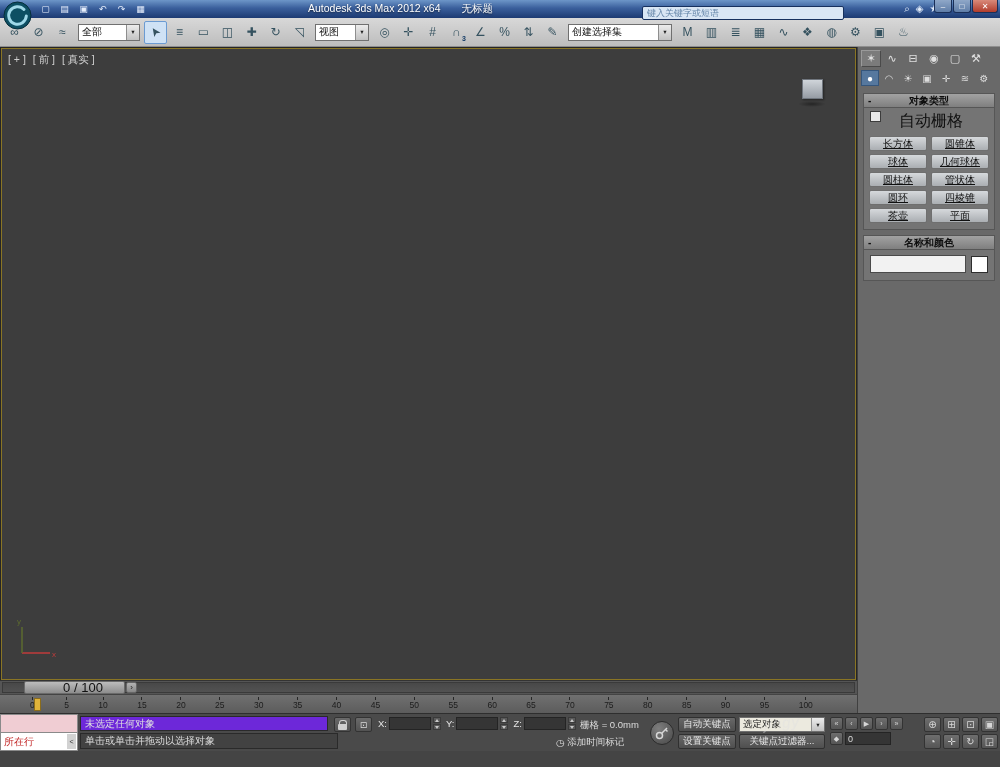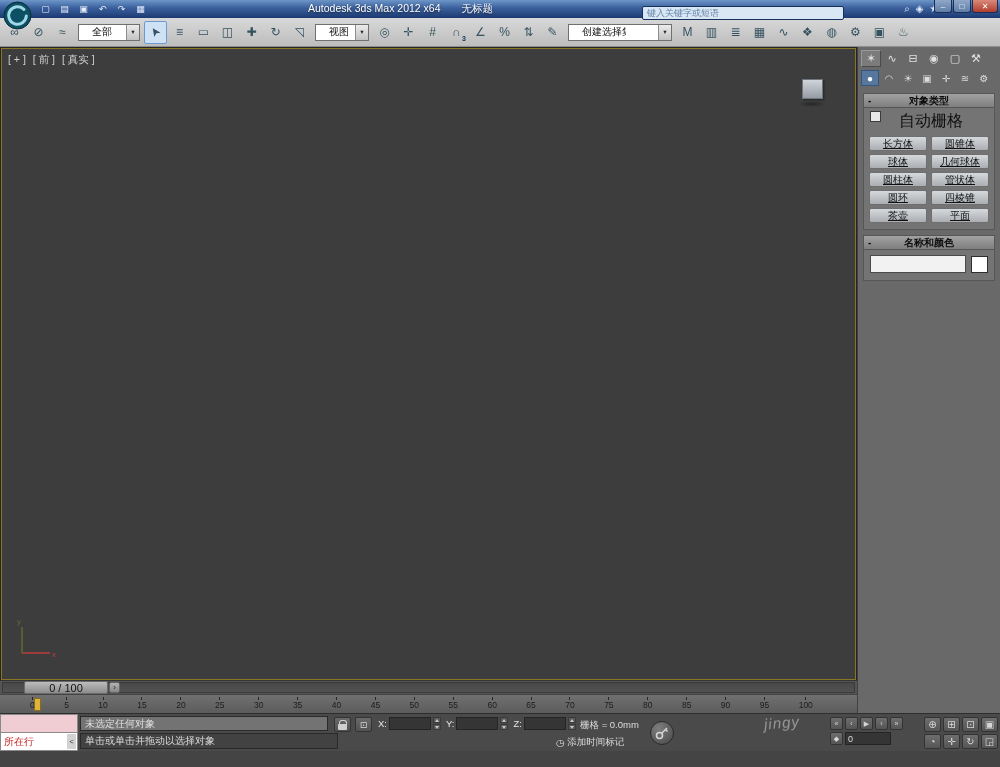--- a/index.html
+++ b/index.html
@@ -40,21 +40,21 @@
            display:flex;align-items:center;padding:0 3px;gap:1px;box-sizing:border-box;}
   .tb-btn{width:23px;height:23px;background:transparent;border:1px solid transparent;border-radius:2px;
           color:#35525f;font-size:12px;display:flex;align-items:center;justify-content:center;
           padding:0;position:relative;flex:none;}
   .tb-btn.active{background:#cfe2f5;border-color:#6b9bd2;}
   .tb-glyph{line-height:1;}
   [data-name="select-object-icon"]{transform:rotate(-125deg);display:inline-block;}
   .tb-badge{position:absolute;right:1px;bottom:1px;font-size:7px;font-weight:bold;color:#123a66;}
   .combo{display:inline-flex;align-items:center;height:17px;background:#fff;border:1px solid #707070;
          margin:0 3px;font-size:10px;color:#111;box-sizing:border-box;flex:none;}
-  .combo-text{flex:1;padding:0 13px;white-space:nowrap;overflow:hidden;}
+  .combo-text{flex:1;padding:0 3px;white-space:nowrap;overflow:hidden;}
   .combo-arrow{width:12px;align-self:stretch;background:linear-gradient(#ececec,#c2c2c2);
                border-left:1px solid #8e8e8e;font-size:5.5px;display:flex;align-items:center;
                justify-content:center;color:#222;}
 
   
   .middle{display:flex;height:666px;}
   .leftcol{width:857px;display:flex;flex-direction:column;background:#252525;}
   .viewport{flex:1;background:#3d3d3d;border:1px solid #8a7524;position:relative;margin:1px 1px 0 1px;}
   .vp-label{position:absolute;left:6px;top:4px;display:flex;gap:7px;color:#d0d0d0;font-size:10.5px;}
   .vp-label span{white-space:nowrap;}
@@ -64,21 +64,21 @@
   .vc-shadow{width:28px;height:6px;margin:2px auto 0;background:radial-gradient(ellipse,rgba(0,0,0,.4),transparent 70%);}
   .tripod{position:absolute;left:14px;bottom:20px;}
 
   
   .timeslider{height:14px;background:#555;border-top:1px solid #333;position:relative;
               display:flex;align-items:center;box-sizing:border-box;}
   .ts-track{position:absolute;left:2px;right:2px;top:1px;bottom:1px;
             background:linear-gradient(#484848,#525252);border:1px solid #3a3a3a;}
   .ts-handle{position:relative;margin-left:24px;width:82px;height:11px;z-index:2;
              background:linear-gradient(#bcbcbc,#8d8d8d);border:1px solid #6a6a6a;border-radius:2px;
-             font-size:11px;color:#111;display:flex;align-items:center;justify-content:center;}
+             font-size:13px;color:#111;display:flex;align-items:center;justify-content:center;padding-left:17px;}
   .ts-next{position:relative;z-index:2;width:11px;height:11px;margin-left:1px;padding:0;
            background:linear-gradient(#b2b2b2,#888);border:1px solid #666;border-radius:2px;
            font-size:8px;line-height:1;color:#222;display:flex;align-items:center;justify-content:center;}
 
   
   .ruler{height:19px;background:linear-gradient(#707070,#5c5c5c);border-top:1px solid #444;
          position:relative;box-sizing:border-box;}
   .marker{position:absolute;left:34px;top:3px;width:5px;height:11px;background:#e0b33a;
           border:1px solid #8a6c1c;z-index:2;}
   .ticks{position:absolute;left:30px;right:44px;top:2px;display:flex;justify-content:space-between;}
@@ -118,21 +118,21 @@
   
   .statusbar{height:38px;background:#4a4a4a;border-top:1px solid #2e2e2e;position:relative;
              color:#dcdcdc;font-size:10px;box-sizing:border-box;}
   .mini{position:absolute;left:0;top:0;bottom:0;width:78px;display:flex;flex-direction:column;}
   .mini-pink{flex:1;background:#f0cdd3;border:1px solid #8a8a8a;box-sizing:border-box;}
   .mini-white{flex:1;background:#fff;border:1px solid #8a8a8a;border-top:none;box-sizing:border-box;
               display:flex;align-items:center;padding:0 3px;position:relative;}
   .mini-red{color:#c22525;font-size:10px;}
   .mini-scroll{position:absolute;right:1px;top:1px;bottom:1px;width:9px;background:#d2d2d2;
                font-size:7px;color:#333;display:flex;align-items:center;justify-content:center;}
-  .statusline{position:absolute;left:80px;top:2px;width:248px;height:15px;background:#737373;
+  .statusline{position:absolute;left:80px;top:2px;width:248px;height:15px;background:#6d28d9;
               border:1px solid #2a2a2a;display:flex;align-items:center;padding:5px 4px;color:#e0e0e0;box-sizing:border-box;}
   .promptline{position:absolute;left:80px;top:19px;width:258px;height:16px;background:#424242;
               border:1px solid #2a2a2a;display:flex;align-items:center;padding:0 4px;color:#dcdcdc;box-sizing:border-box;}
   .sb-btn{position:absolute;width:17px;height:15px;background:linear-gradient(#6a6a6a,#525252);
           border:1px solid #333;border-radius:2px;color:#d8d8d8;font-size:9px;padding:0;
           display:flex;align-items:center;justify-content:center;}
   .lockbtn{left:334px;top:3px;}
   .lock-shackle{position:absolute;top:2px;width:6px;height:4px;border:1px solid #cfcfcf;border-bottom:none;
                 border-radius:3px 3px 0 0;}
   .lock-body{position:absolute;top:6px;width:9px;height:6px;background:#cfcfcf;border-radius:1px;}
@@ -574,20 +574,29 @@
       <span data-name="clock-icon">◷</span>
       <span data-name="add-time-tag-label">添加时间标记</span>
     </div>
     <button class="setkeys" data-name="set-keys-button">
       <svg width="14" height="14" data-name="key-icon">
         <circle cx="4.5" cy="9.5" r="3" fill="none" stroke="#d8d8d8" stroke-width="1.5"></circle>
         <line x1="7" y1="7" x2="12" y2="2" stroke="#d8d8d8" stroke-width="1.5"></line>
         <line x1="10.5" y1="3.5" x2="12.5" y2="5.5" stroke="#d8d8d8" stroke-width="1.5"></line>
       </svg>
     </button>
+    <div class="animgrid" data-name="animation-controls">
+      <button class="anim-btn" data-name="auto-key-button">自动关键点</button>
+      <div class="combo anim-combo" data-name="selected-filter-dropdown">
+        <span class="combo-text" data-name="selected-filter-value">选定对象</span>
+        <span class="combo-arrow" data-name="dropdown-arrow-icon">▼</span>
+      </div>
+      <button class="anim-btn" data-name="set-key-button">设置关键点</button>
+      <button class="anim-btn" data-name="key-filters-button">关键点过滤器...</button>
+    </div>
     <div class="playback" data-name="playback-controls">
       <div class="pb-row" data-name="playback-buttons">
           <button class="pb-btn" data-name="go-to-start-button">
             <span data-name="go-to-start-icon">«</span>
           </button>
           <button class="pb-btn" data-name="previous-frame-button">
             <span data-name="previous-frame-icon">‹</span>
           </button>
           <button class="pb-btn" data-name="play-button">
             <span data-name="play-icon">▶</span>

